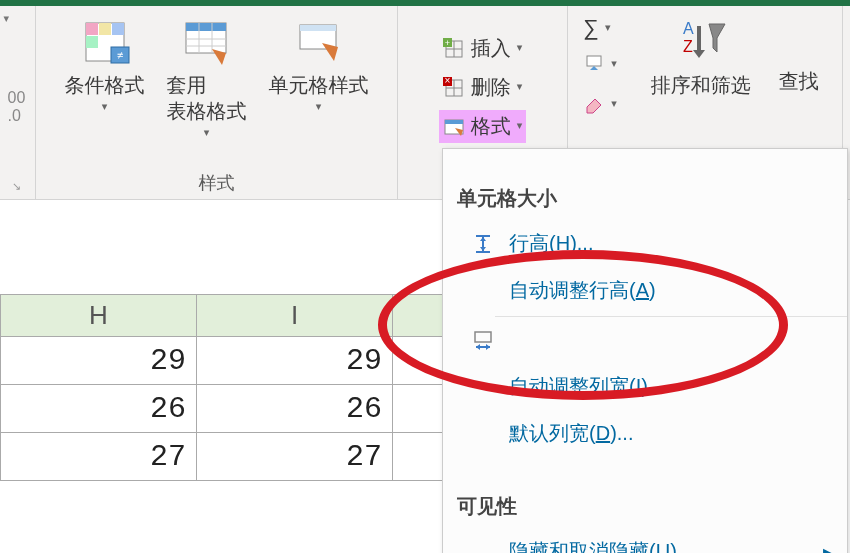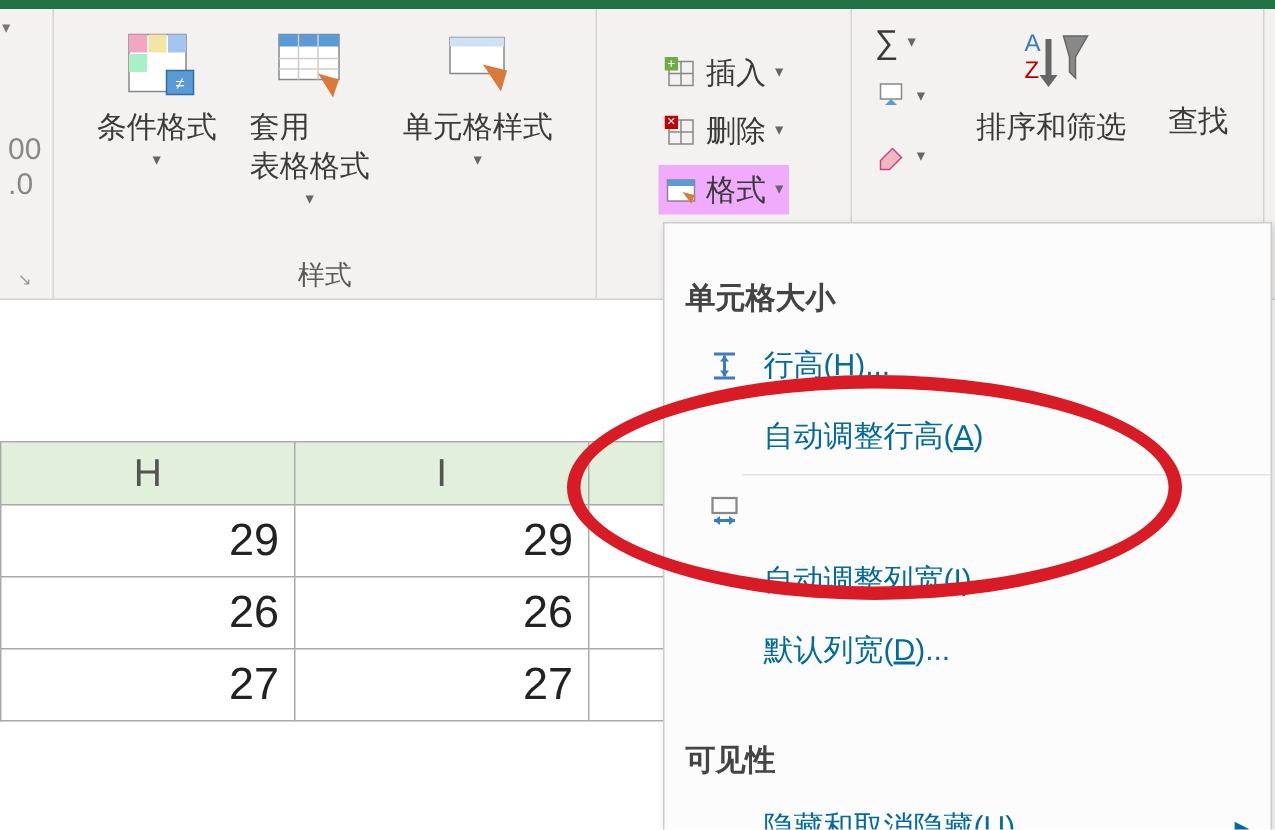--- a/index.html
+++ b/index.html
@@ -7,32 +7,32 @@
     .topbar { height: 6px; background: #217346; }
     .ribbon { background: #f3f2f1; display: flex; border-bottom: 1px solid #d4d4d4; height: 194px; position: relative; }
     .group { border-right: 1px solid #d4d4d4; padding: 6px 8px 4px 8px; display: flex; flex-direction: column; align-items: center; justify-content: space-between; }
     .group-content { display: flex; gap: 10px; align-items: flex-start; justify-content: center; flex: 1; }
     .group-label { font-size: 18px; color: #5a5a5a; text-align: right; margin-top: 4px; }
     .big-btn { display: flex; flex-direction: column; align-items: center; gap: 4px; padding: 4px 6px; cursor: pointer; }
     .big-btn .icon { width: 52px; height: 52px; display: flex; align-items: center; justify-content: center; }
     .big-btn .lbl { font-size: 20px; color: #3b3b3b; text-align: left; line-height: 1.3; }
     .drop { font-size: 11px; color: #666; margin-top: -2px; }
     .num-group { width: 36px; padding-right: 10px; }
-    .num-group .num-stub { font-size: 20px; color: #888; text-align: left; padding: 4px; }
+    .num-group .num-stub { font-size: 16px; color: #888; text-align: left; padding: 4px; }
     .cells-group { padding: 6px 12px 8px 12px; min-width: 170px; }
     .small-row { display: flex; align-items: center; gap: 6px; font-size: 20px; color: #3a3a3a; padding: 3px 4px; cursor: pointer; }
     .small-row.active { background: #f0abfc; }
     .small-row .ic { width: 22px; height: 22px; display: flex; align-items: center; justify-content: center; }
     .edit-group { padding: 6px 8px; min-width: 275px; }
     .auto-btns { display: flex; flex-direction: column; gap: 6px; margin-right: 14px; }
     .eraser { align-self: flex-end; margin-top: 6px; }
     .sheet { position: absolute; left: 0; top: 294px; }
     .sheet table { border-collapse: collapse; }
     .sheet th { background: #e2efda; border: 1px solid #aaa; font-weight: normal; font-size: 26px; color: #555; height: 42px; }
-    .sheet td { border: 1px solid #aaa; font-size: 30px; text-align: right; padding: 4px 10px 4px 4px; height: 48px; color: #222; }
+    .sheet td { border: 1px solid #aaa; font-size: 30px; text-align: right; padding: 4px 10px 4px 4px; height: 48px; color: #222; font-family: Liberation Mono, monospace; }
     .col-w { width: 196px; }
     .menu { position: absolute; left: 442px; top: 148px; width: 406px; background: #fcfcfc; border: 1px solid #ccc; box-shadow: 2px 2px 6px rgba(0,0,0,0.15); padding-bottom: 4px; }
     .menu-header { font-size: 20px; font-weight: bold; color: #444; padding: 10px 14px 8px 14px; margin-top: 26px; }
     .menu-item { display: flex; align-items: center; gap: 14px; font-size: 20px; color: #0369a1; padding: 10px 14px 10px 28px; cursor: pointer; }
     .menu-item .mic { width: 24px; height: 24px; display: flex; align-items: center; justify-content: center; }
     .menu-item .noic { width: 24px; }
     .menu-item .arr { margin-left: auto; }
     .menu-sep { border-top: 1px solid #e1e1e1; margin: 2px 0 2px 52px; }
     .circle { position: absolute; left: 378px; top: 250px; width: 410px; height: 150px; border: 9px solid #d81b24; border-radius: 50%; pointer-events: none; }
     .ulet { text-decoration: underline; }

